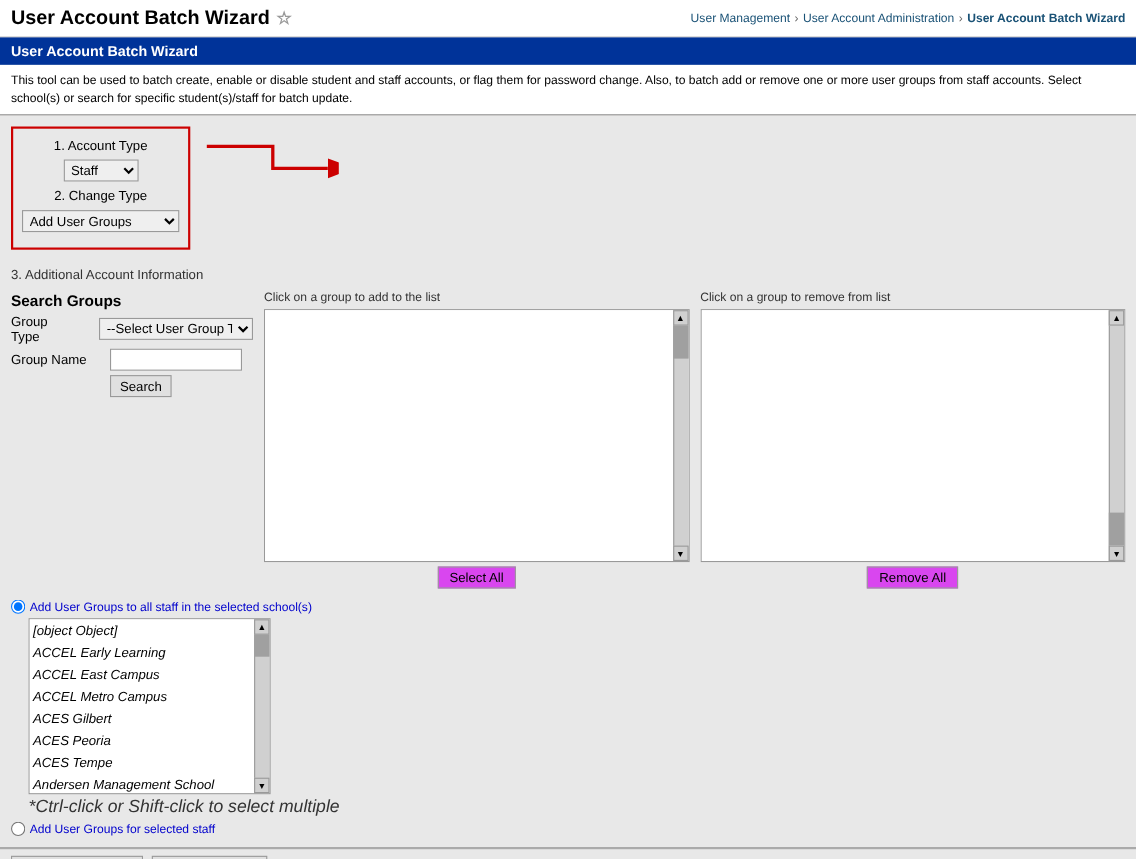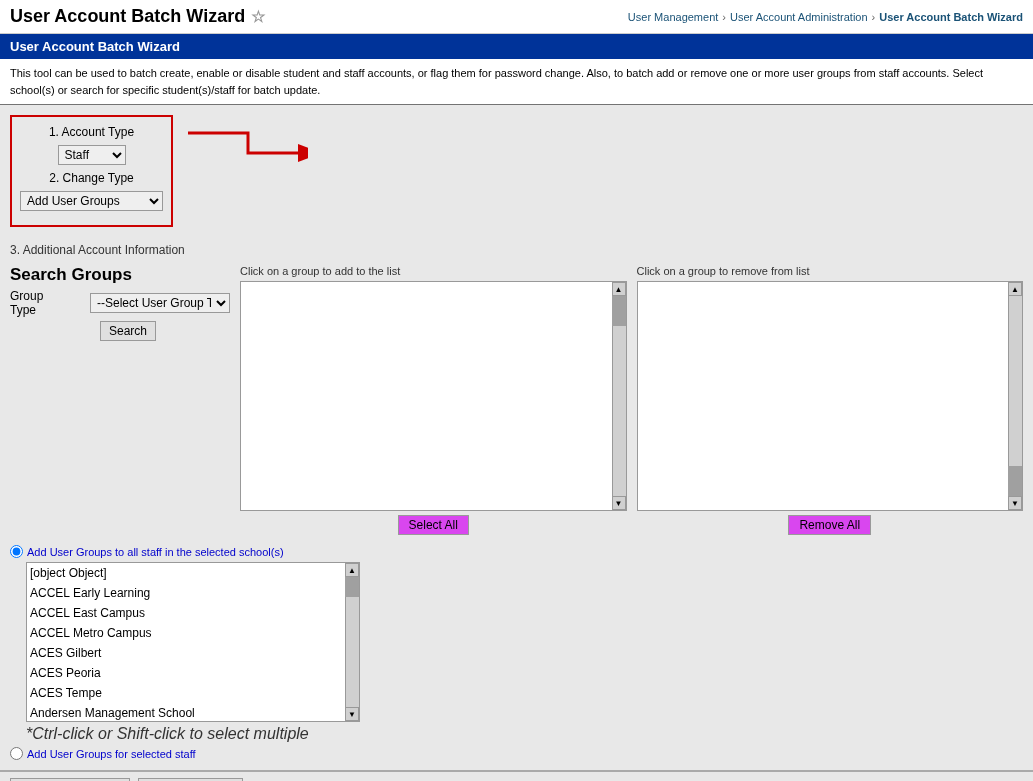--- a/index.html
+++ b/index.html
@@ -83,21 +83,21 @@
       border: 1px solid #999;
     }
 
     .additional-info {
       font-size: 12px;
       margin-bottom: 8px;
       color: #333;
     }
     .search-groups-label {
       font-weight: bold;
-      font-size: 17px;
+      font-size: 14px;
       margin-bottom: 4px;
     }
     .search-row {
       display: flex;
       align-items: center;
       gap: 20px;
       margin-bottom: 4px;
     }
     .search-label { font-size: 12px; width: 70px; }
     .search-input {
@@ -224,22 +224,23 @@
       top: 0;
       right: 14px;
       bottom: 0;
       overflow: hidden;
       background: #fff;
     }
 
     
     .schools-scroll-area {
       position: relative;
-      width: 334px;
+      width: 220px;
       height: 160px;
+      font-style: italic;
     }
     .schools-inner {
       position: absolute;
       left: 0;
       top: 0;
       right: 14px;
       bottom: 0;
       overflow: hidden;
       background: #fff;
     }
@@ -320,20 +321,24 @@
   
   <div class="columns-layout">
 
     <div class="left-col">
       <div class="search-groups-label">Search Groups</div>
       <div class="search-row">
         <span class="search-label">Group Type</span>
         <select class="form-select" style="width:140px;">
           <option>--Select User Group Type--</option>
         </select>
+      </div>
+      <div class="search-row">
+        <span class="search-label">Group Name</span>
+        <input type="text" class="search-input" value="" style="">
       </div>
       <div class="search-row">
         <span class="search-label"></span>
         <button class="search-button">Search</button>
       </div>
     </div>
 
     <div class="mid-col">
       <div class="col-label">Click on a group to add to the list</div>
       <div style="position:relative; height:230px; border:1px solid #999; background:#fff;">

